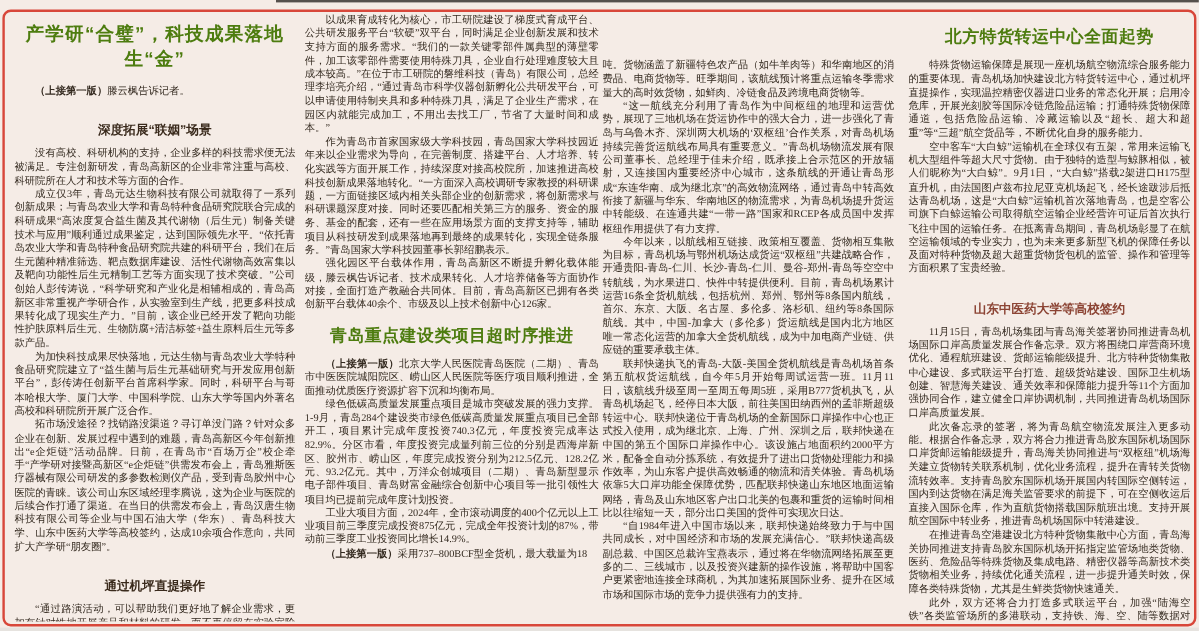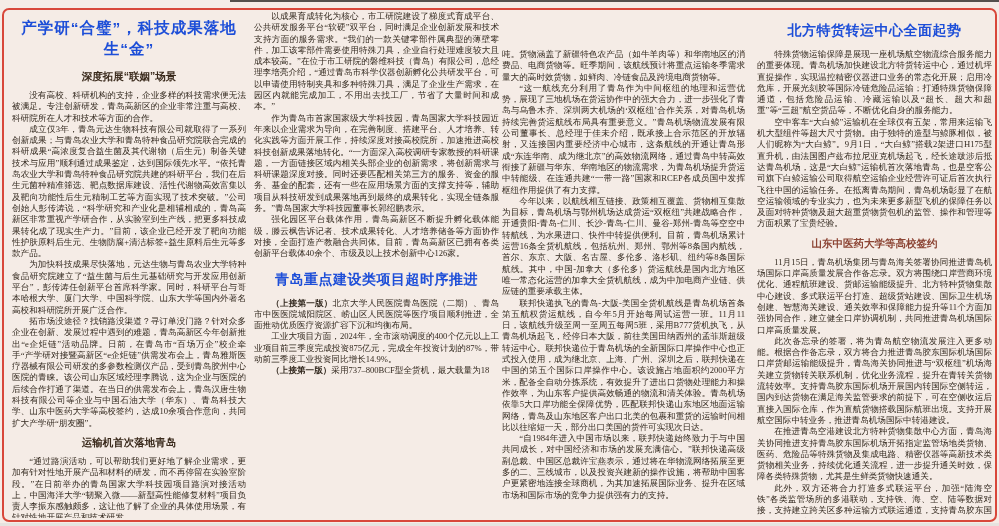--- a/index.html
+++ b/index.html
@@ -19,49 +19,51 @@
     position:absolute;top:11px;bottom:8px;overflow:hidden;
   }
   .col1{left:12px;width:234px;}
   .col2{left:254px;width:245px;}
   .col3{left:502px;width:243px;margin-top:38px;}
   .col4{left:757px;width:235px;}
   p{margin:0;font-size:8.6px;line-height:11.3px;text-align:justify;}
   p.para{text-indent:2em;}
   p.cont{text-indent:0;}
   p b{font-weight:bold;}
-  .headline{font-weight:bold;text-align:center;color:#1d4ed8;
+  .headline{font-weight:bold;text-align:center;color:#4d7c0f;
     font-family:"Liberation Sans","DejaVu Sans",sans-serif;}
   .headline.xl{font-size:15.5px;letter-spacing:1px;margin:7px 0 10px;}
   .headline.lg{font-size:14px;letter-spacing:.5px;margin:11px 0 9px;}
-  .subhead{font-weight:bold;text-align:center;font-size:10.5px;margin:7px 0 6px;
+  .subhead{font-weight:bold;text-align:center;font-size:10.5px;margin:21px 0 6px;
     color:#3a2a1c;font-family:"Liberation Sans","DejaVu Sans",sans-serif;}
   .subhead.red{color:#8c4434;}
 </style>
 </head>
 <body>
 
 <div class="top-rule"></div>
 <div id="columns">
     <div class="column col1">
       <div class="headline xl">产学研“合璧”，科技成果落地生“金”</div>
+      <p class="para"><b>（上接第一版）</b>滕云枫告诉记者。</p>
       <div class="subhead">深度拓展“联姻”场景</div>
       <p class="para">没有高校、科研机构的支持，企业多样的科技需求便无法被满足。专注创新研发，青岛高新区的企业非常注重与高校、科研院所在人才和技术等方面的合作。</p>
       <p class="para">成立仅3年，青岛元达生物科技有限公司就取得了一系列创新成果；与青岛农业大学和青岛特种食品研究院联合完成的科研成果“高浓度复合益生菌及其代谢物（后生元）制备关键技术与应用”顺利通过成果鉴定，达到国际领先水平。“依托青岛农业大学和青岛特种食品研究院共建的科研平台，我们在后生元菌种精准筛选、靶点数据库建设、活性代谢物高效富集以及靶向功能性后生元精制工艺等方面实现了技术突破。”公司创始人彭传涛说，“科学研究和产业化是相辅相成的，青岛高新区非常重视产学研合作，从实验室到生产线，把更多科技成果转化成了现实生产力。”目前，该企业已经开发了靶向功能性护肤原料后生元、生物防腐+清洁标签+益生原料后生元等多款产品。</p>
       <p class="para">为加快科技成果尽快落地，元达生物与青岛农业大学特种食品研究院建立了“益生菌与后生元基础研究与开发应用创新平台”，彭传涛任创新平台首席科学家。同时，科研平台与哥本哈根大学、厦门大学、中国科学院、山东大学等国内外著名高校和科研院所开展广泛合作。</p>
       <p class="para">拓市场没途径？找销路没渠道？寻订单没门路？针对众多企业在创新、发展过程中遇到的难题，青岛高新区今年创新推出“e企炬链”活动品牌。日前，在青岛市“百场万企”校企牵手“产学研对接暨高新区“e企炬链”供需发布会上，青岛雅斯医疗器械有限公司研发的多参数检测仪产品，受到青岛胶州中心医院的青睐。该公司山东区域经理李腾说，这为企业与医院的后续合作打通了渠道。在当日的供需发布会上，青岛汉唐生物科技有限公司等企业与中国石油大学（华东）、青岛科技大学、山东中医药大学等高校签约，达成10余项合作意向，共同扩大产学研“朋友圈”。</p>
-      <div class="subhead">运输机首次落地青岛</div>
+      <div class="subhead">通过机坪直提操作</div>
       <p class="para">“通过路演活动，可以帮助我们更好地了解企业需求，更加有针对性地开展产品和材料的研发，而不再停留在实验室阶段。”在日前举办的青岛国家大学科技园项目路演对接活动上，中国海洋大学“韧聚入微——新型高性能修复材料”项目负责人李振东感触颇多，这让他了解了企业的具体使用场景，有针对性地开展产品和技术研发。</p>
     </div>
     <div class="column col2">
       <p class="para">以成果育成转化为核心，市工研院建设了梯度式育成平台、公共研发服务平台“软硬”双平台，同时满足企业创新发展和技术支持方面的服务需求。“我们的一款关键零部件属典型的薄壁零件，加工该零部件需要使用特殊刀具，企业自行处理难度较大且成本较高。”在位于市工研院的磐维科技（青岛）有限公司，总经理李培亮介绍，“通过青岛市科学仪器创新孵化公共研发平台，可以申请使用特制夹具和多种特殊刀具，满足了企业生产需求，在园区内就能完成加工，不用出去找工厂，节省了大量时间和成本。”</p>
       <p class="para">作为青岛市首家国家级大学科技园，青岛国家大学科技园近年来以企业需求为导向，在完善制度、搭建平台、人才培养、转化实践等方面开展工作，持续深度对接高校院所，加速推进高校科技创新成果落地转化。“一方面深入高校调研专家教授的科研课题，一方面链接区域内相关头部企业的创新需求，将创新需求与科研课题深度对接。同时还要匹配相关第三方的服务、资金的服务、基金的配套，还有一些在应用场景方面的支撑支持等，辅助项目从科技研发到成果落地再到最终的成果转化，实现全链条服务。”青岛国家大学科技园董事长郭绍鹏表示。</p>
       <p class="para">强化园区平台载体作用，青岛高新区不断提升孵化载体能级，滕云枫告诉记者、技术成果转化、人才培养储备等方面协作对接，全面打造产教融合共同体。目前，青岛高新区已拥有各类创新平台载体40余个、市级及以上技术创新中心126家。</p>
       <div class="headline lg">青岛重点建设类项目超时序推进</div>
       <p class="para"><b>（上接第一版）</b>北京大学人民医院青岛医院（二期）、青岛市中医医院城阳院区、崂山区人民医院等医疗项目顺利推进，全面推动优质医疗资源扩容下沉和均衡布局。</p>
+      <p class="para">绿色低碳高质量发展重点项目是城市突破发展的强力支撑。1-9月，青岛284个建设类市绿色低碳高质量发展重点项目已全部开工，项目累计完成年度投资740.3亿元，年度投资完成率达82.9%。分区市看，年度投资完成量列前三位的分别是西海岸新区、胶州市、崂山区，年度完成投资分别为212.5亿元、128.2亿元、93.2亿元。其中，万洋众创城项目（二期）、青岛新型显示电子部件项目、青岛财富金融综合创新中心项目等一批引领性大项目均已提前完成年度计划投资。</p>
       <p class="para">工业大项目方面，2024年，全市滚动调度的400个亿元以上工业项目前三季度完成投资875亿元，完成全年投资计划的87%，带动前三季度工业投资同比增长14.9%。</p>
       <p class="para"><b>（上接第一版）</b>采用737–800BCF型全货机，最大载量为18</p>
     </div>
     <div class="column col3">
       <p class="cont">吨。货物涵盖了新疆特色农产品（如牛羊肉等）和华南地区的消费品、电商货物等。旺季期间，该航线预计将重点运输冬季需求量大的高时效货物，如鲜肉、冷链食品及跨境电商货物等。</p>
       <p class="para">“这一航线充分利用了青岛作为中间枢纽的地理和运营优势，展现了三地机场在货运协作中的强大合力，进一步强化了青岛与乌鲁木齐、深圳两大机场的‘双枢纽’合作关系，对青岛机场持续完善货运航线布局具有重要意义。”青岛机场物流发展有限公司董事长、总经理于佳未介绍，既承接上合示范区的开放辐射，又连接国内重要经济中心城市，这条航线的开通让青岛形成“东连华南、成为继北京”的高效物流网络，通过青岛中转高效衔接了新疆与华东、华南地区的物流需求，为青岛机场提升货运中转能级、在连通共建“一带一路”国家和RCEP各成员国中发挥枢纽作用提供了有力支撑。</p>
       <p class="para">今年以来，以航线相互链接、政策相互覆盖、货物相互集散为目标，青岛机场与鄂州机场达成货运“双枢纽”共建战略合作，开通贵阳-青岛-仁川、长沙-青岛-仁川、曼谷-郑州-青岛等空空中转航线，为水果进口、快件中转提供便利。目前，青岛机场累计运营16条全货机航线，包括杭州、郑州、鄂州等8条国内航线，首尔、东京、大阪、名古屋、多伦多、洛杉矶、纽约等8条国际航线。其中，中国-加拿大（多伦多）货运航线是国内北方地区唯一常态化运营的加拿大全货机航线，成为中加电商产业链、供应链的重要承载主体。</p>
       <p class="para">联邦快递执飞的青岛-大阪-美国全货机航线是青岛机场首条第五航权货运航线，自今年5月开始每周试运营一班。11月11日，该航线升级至周一至周五每周5班，采用B777货机执飞，从青岛机场起飞，经停日本大阪，前往美国田纳西州的孟菲斯超级转运中心。联邦快递位于青岛机场的全新国际口岸操作中心也正式投入使用，成为继北京、上海、广州、深圳之后，联邦快递在中国的第五个国际口岸操作中心。该设施占地面积约2000平方米，配备全自动分拣系统，有效提升了进出口货物处理能力和操作效率，为山东客户提供高效畅通的物流和清关体验。青岛机场依靠5大口岸功能全保障优势，匹配联邦快递山东地区地面运输网络，青岛及山东地区客户出口北美的包裹和重货的运输时间相比以往缩短一天，部分出口美国的货件可实现次日达。</p>
       <p class="para">“自1984年进入中国市场以来，联邦快递始终致力于与中国共同成长，对中国经济和市场的发展充满信心。”联邦快递高级副总裁、中国区总裁许宝燕表示，通过将在华物流网络拓展至更多的二、三线城市，以及投资兴建新的操作设施，将帮助中国客户更紧密地连接全球商机，为其加速拓展国际业务、提升在区域市场和国际市场的竞争力提供强有力的支持。</p>
     </div>

